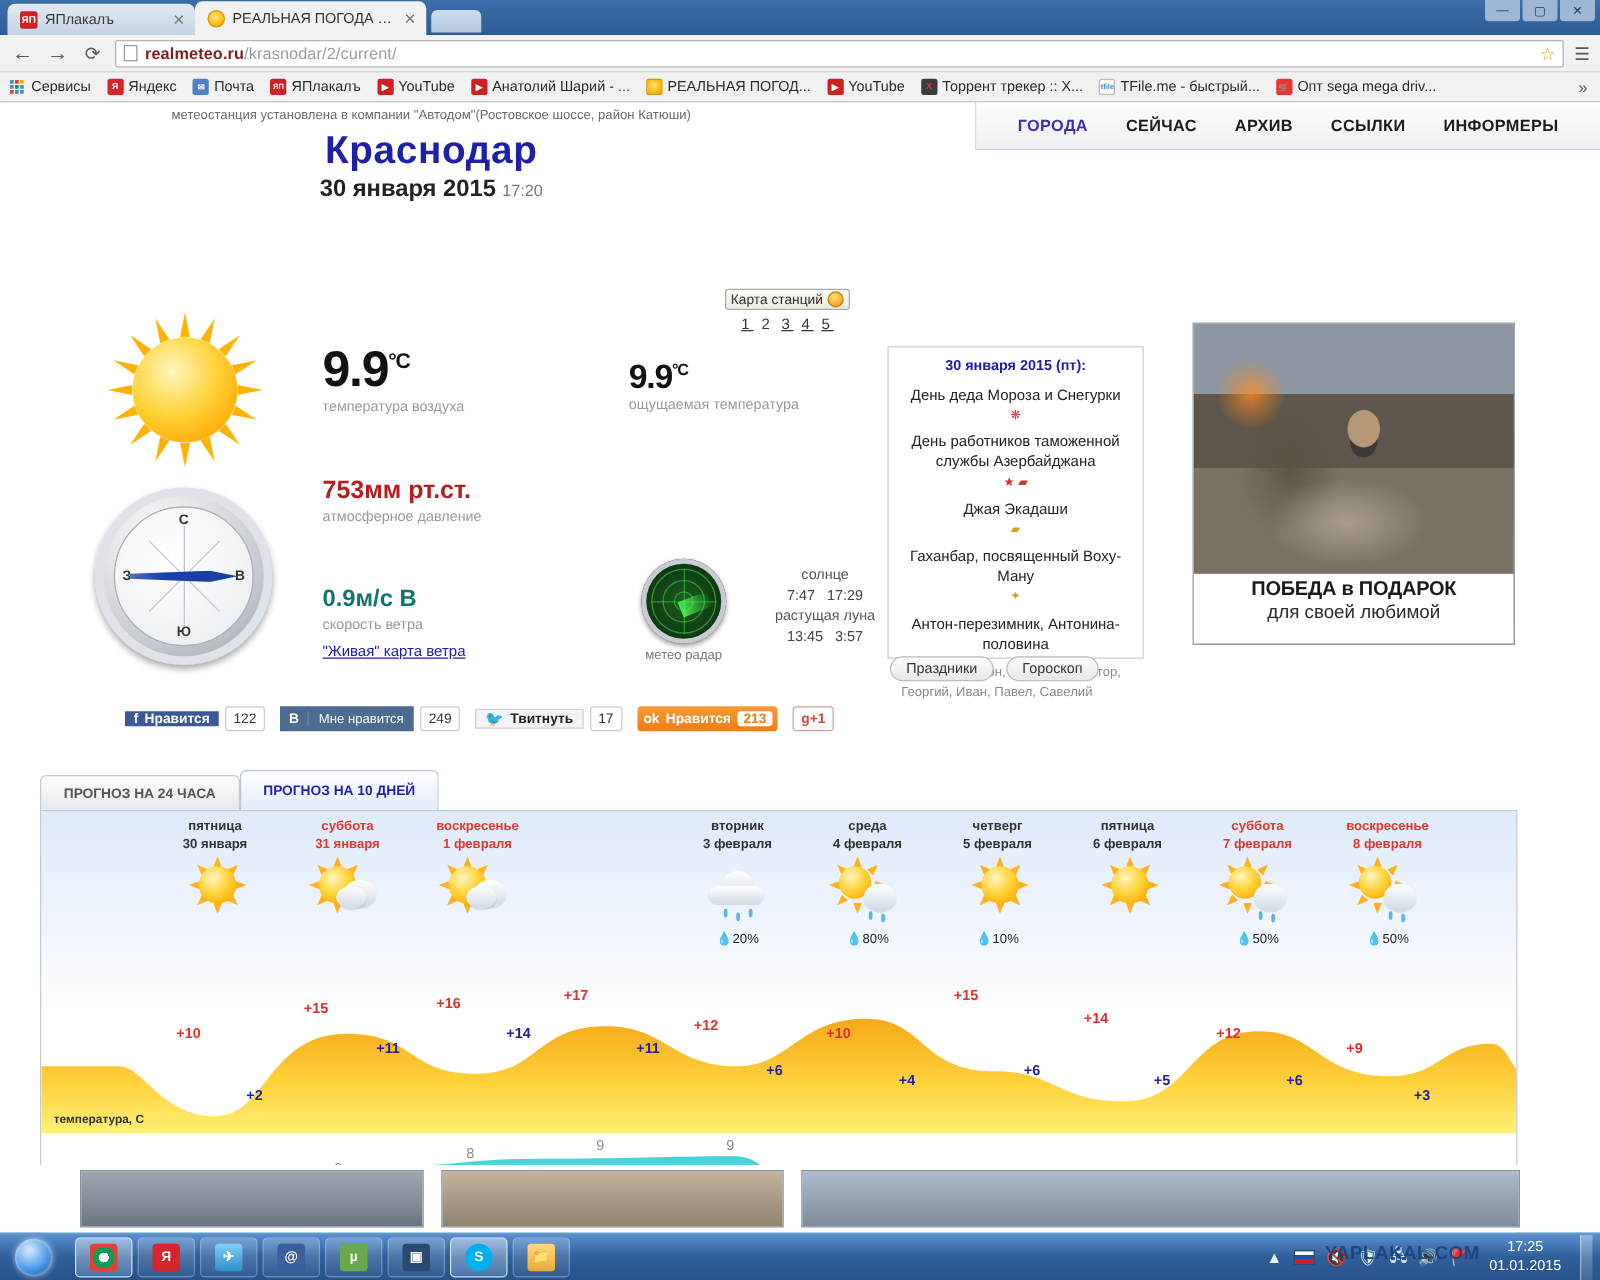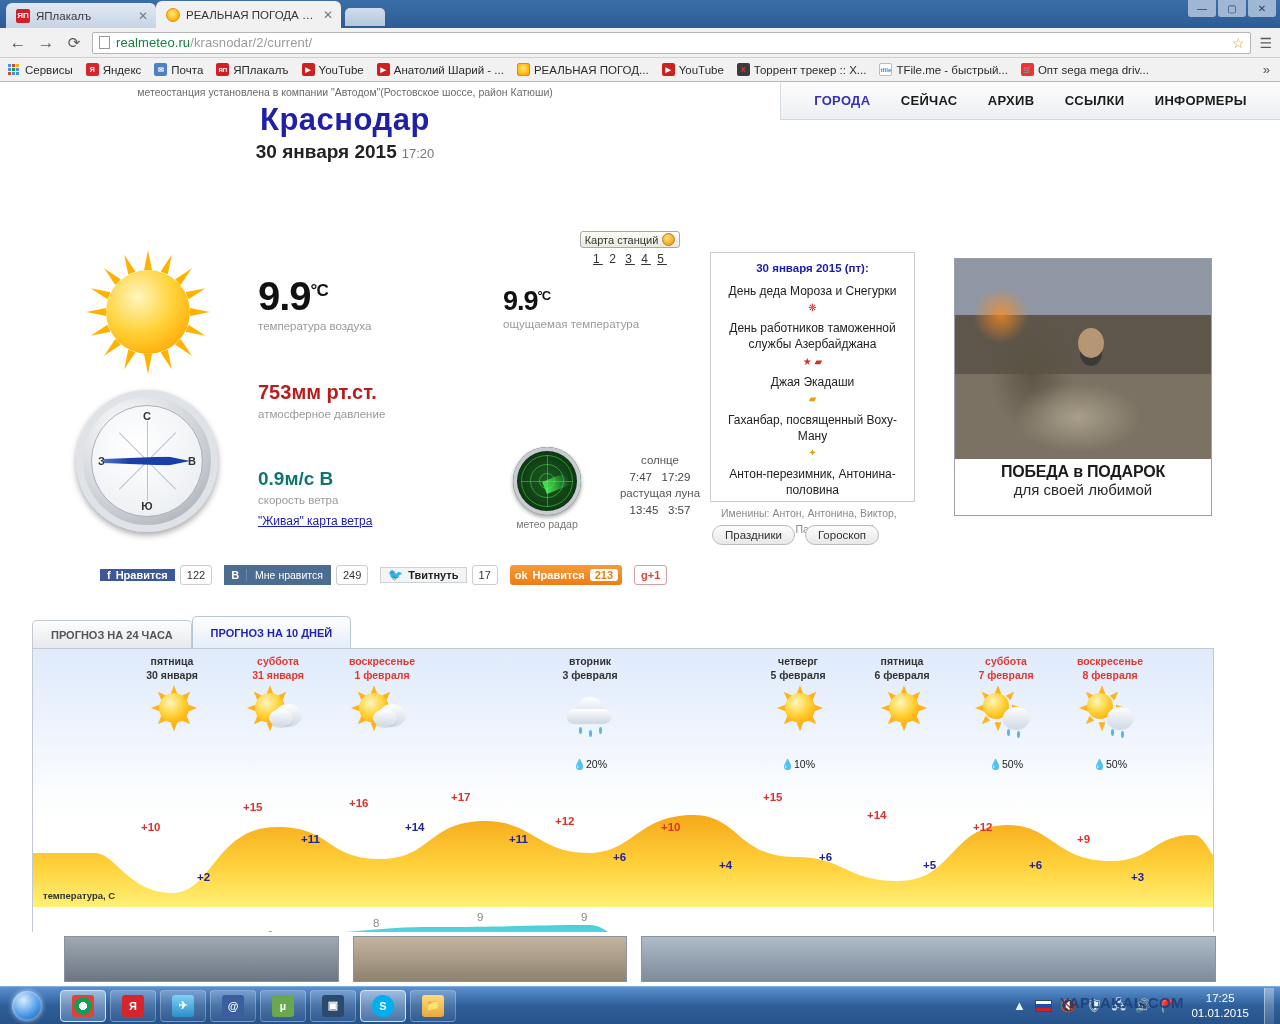--- a/index.html
+++ b/index.html
@@ -50,21 +50,21 @@
     padding: 0 8px; gap: 8px; border-bottom: 1px solid #cfcfcf;
   }
   .navbtn { color: #5a5a5a; font-size: 17px; width: 20px; text-align:center; }
   .navbtn.reload { font-size: 15px; }
   .omnibox {
     flex: 1; height: 22px; background: #fff; border: 1px solid #b5b5b5;
     border-radius: 2px; display: flex; align-items: center; padding: 0 6px; gap: 6px;
   }
   .page-icon { width: 11px; height: 13px; border: 1px solid #9a9a9a; background:#fff; position: relative; }
   .url { font-size: 13px; color: #9a9a9a; letter-spacing: .1px; }
-  .url b { color: #15803d; font-weight: normal; }
+  .url b { color: #7f1d1d; font-weight: bold; }
   .star { color: #c9a227; font-size: 14px; }
   .menu-ico { color: #5a5a5a; font-size: 14px; }
 
   .bookmarks {
     height: 24px; background: #f1f1f1; display: flex; align-items: center;
     gap: 13px; padding: 0 8px; border-bottom: 1px solid #b9b9b9; overflow: hidden;
   }
   .bm { display: flex; align-items: center; gap: 4px; font-size: 11.5px; color: #2b2b2b; white-space: nowrap; }
   .bm-ico { width: 13px; height: 13px; flex: 0 0 13px; border-radius: 2px;
             display:flex;align-items:center;justify-content:center;font-size:7px;color:#fff;font-weight:bold;}
@@ -157,21 +157,21 @@
   .radar-cross2{position:absolute;top:50%;left:8px;height:1px;width:52px;background:rgba(60,230,70,.5);}
   .radar-sweep{position:absolute;left:34px;top:34px;width:26px;height:13px;
     background:linear-gradient(90deg, rgba(80,255,90,.85), rgba(80,255,90,0));
     transform-origin: 0 100%; transform: rotate(-22deg); border-radius:0 50% 0 0;}
   .radar-lbl { font-size:10.5px; color:#777; margin-top:3px; }
 
   .sunmoon { position:absolute; left:610px; top:370px; width:100px; text-align:center; font-size:11.5px; color:#444; line-height:1.45;}
   .sunmoon .hdr { color:#555; }
 
   .holidays {
-    position:absolute; left:710px; top:170px; width:205px; height:250px;
+    position:absolute; left:710px; top:195px; width:205px; height:250px;
     background:#fff; border:1px solid #c9cdd3; padding:8px 10px; text-align:center;
     font-size:12px; color:#222; line-height:1.35;
   }
   .hol-date { font-weight:bold; color:#1b1bb0; font-size:11.5px; margin-bottom:6px; }
   .hol-item { margin-bottom: 2px; }
   .hol-flag { display:block; font-size:10px; margin:1px 0 6px; }
   .hol-names { margin-top:8px; font-size:10.5px; color:#8a8a8a; text-align:left; line-height:1.5; }
 
   .holbtns { position:absolute; left:712px; top:443px; display:flex; gap:10px; }
   .pill { border:1px solid #bcbcbc; border-radius:12px; background:linear-gradient(#fcfcfc,#e8e8e8);
@@ -216,21 +216,21 @@
            background:linear-gradient(#fdfdfd,#e6e9ee); }
   .fctab.active { height:32px; color:#1f1fb5; background:linear-gradient(#ffffff,#e3edfb); border-color:#b9c6d8; }
   .fcbody { border:1px solid #c3c9d1; background:linear-gradient(#dfeafb 0%, #eef4fd 22%, #ffffff 46%, #ffffff 100%);
             height:366px; position:relative; overflow:hidden; }
 
   .days { position:absolute; left:0; top:0; width:100%; height:100%; }
   .day { position:absolute; top:6px; width:106px; text-align:center; }
   .dname { font-size:10.5px; color:#333; font-weight:bold; line-height:1.3; }
   .dname.we { color:#e03a2f; }
   .dicon { height:56px; margin-top:3px; position:relative; }
-  .precip { font-size:10.5px; color:#222; margin-top:17px; }
+  .precip { font-size:10.5px; color:#222; margin-top:3px; }
   .drop { color:#3aa9e0; }
 
   
   .ic { position:absolute; left:50%; top:2px; transform:translateX(-50%); width:62px; height:50px; }
   .ic .sn { position:absolute; left:18px; top:6px; width:30px;height:30px;border-radius:50%;
     background: radial-gradient(circle at 38% 32%, #fff6c0, #ffd33a 45%, #ffa600 88%); }
   .ic .sray { position:absolute; left:32px; top:-2px; width:2px;height:46px; transform-origin:50% 50%;}
   .ic .sray::before,.ic .sray::after{content:'';position:absolute;left:-2.5px;width:7px;height:9px;background:#ffb21a;}
   .ic .sray::before{top:0;clip-path:polygon(50% 0,100% 100%,0 100%);}
   .ic .sray::after{bottom:0;clip-path:polygon(50% 100%,100% 0,0 0);}
@@ -611,20 +611,37 @@
               <div class="cl cl2" style="left:18px;top:10px"></div>
                   <div class="cl cl3" style="top:22px"></div>
               <div class="rn" style="left:20px;top:40px"></div>
                   <div class="rn" style="left:30px;top:43px"></div>
                   <div class="rn" style="left:40px;top:40px"></div>
                 </div>
               </div>
             <div class="precip"><span class="drop">💧</span><span>20%</span></div>
           </div>
 
+          <div class="day" style="left:608px">
+            <div class="dname">среда</div>
+            <div class="dname">4 февраля</div>
+            <div class="dicon">
+                <div class="ic">
+              <div class="sray" style="transform:rotate(0deg);left:22px"></div>
+                  <div class="sray" style="transform:rotate(45deg);left:22px"></div>
+              <div class="sray" style="transform:rotate(90deg);left:22px"></div>
+                  <div class="sray" style="transform:rotate(135deg);left:22px"></div>
+              <div class="sn" style="left:8px;width:26px;height:26px"></div>
+                  <div class="cl cl2" style="top:20px"></div>
+              <div class="rn" style="left:32px;top:42px"></div>
+                  <div class="rn" style="left:42px;top:44px"></div>
+                </div>
+              </div>
+            <div class="precip"><span class="drop">💧</span><span>80%</span></div>
+          </div>
 
           <div class="day" style="left:712px">
             <div class="dname">четверг</div>
             <div class="dname">5 февраля</div>
             <div class="dicon">
                 <div class="ic">
               <div class="sray" style="transform:rotate(0deg)"></div>
                   <div class="sray" style="transform:rotate(45deg)"></div>
               <div class="sray" style="transform:rotate(90deg)"></div>
                   <div class="sray" style="transform:rotate(135deg)"></div>

